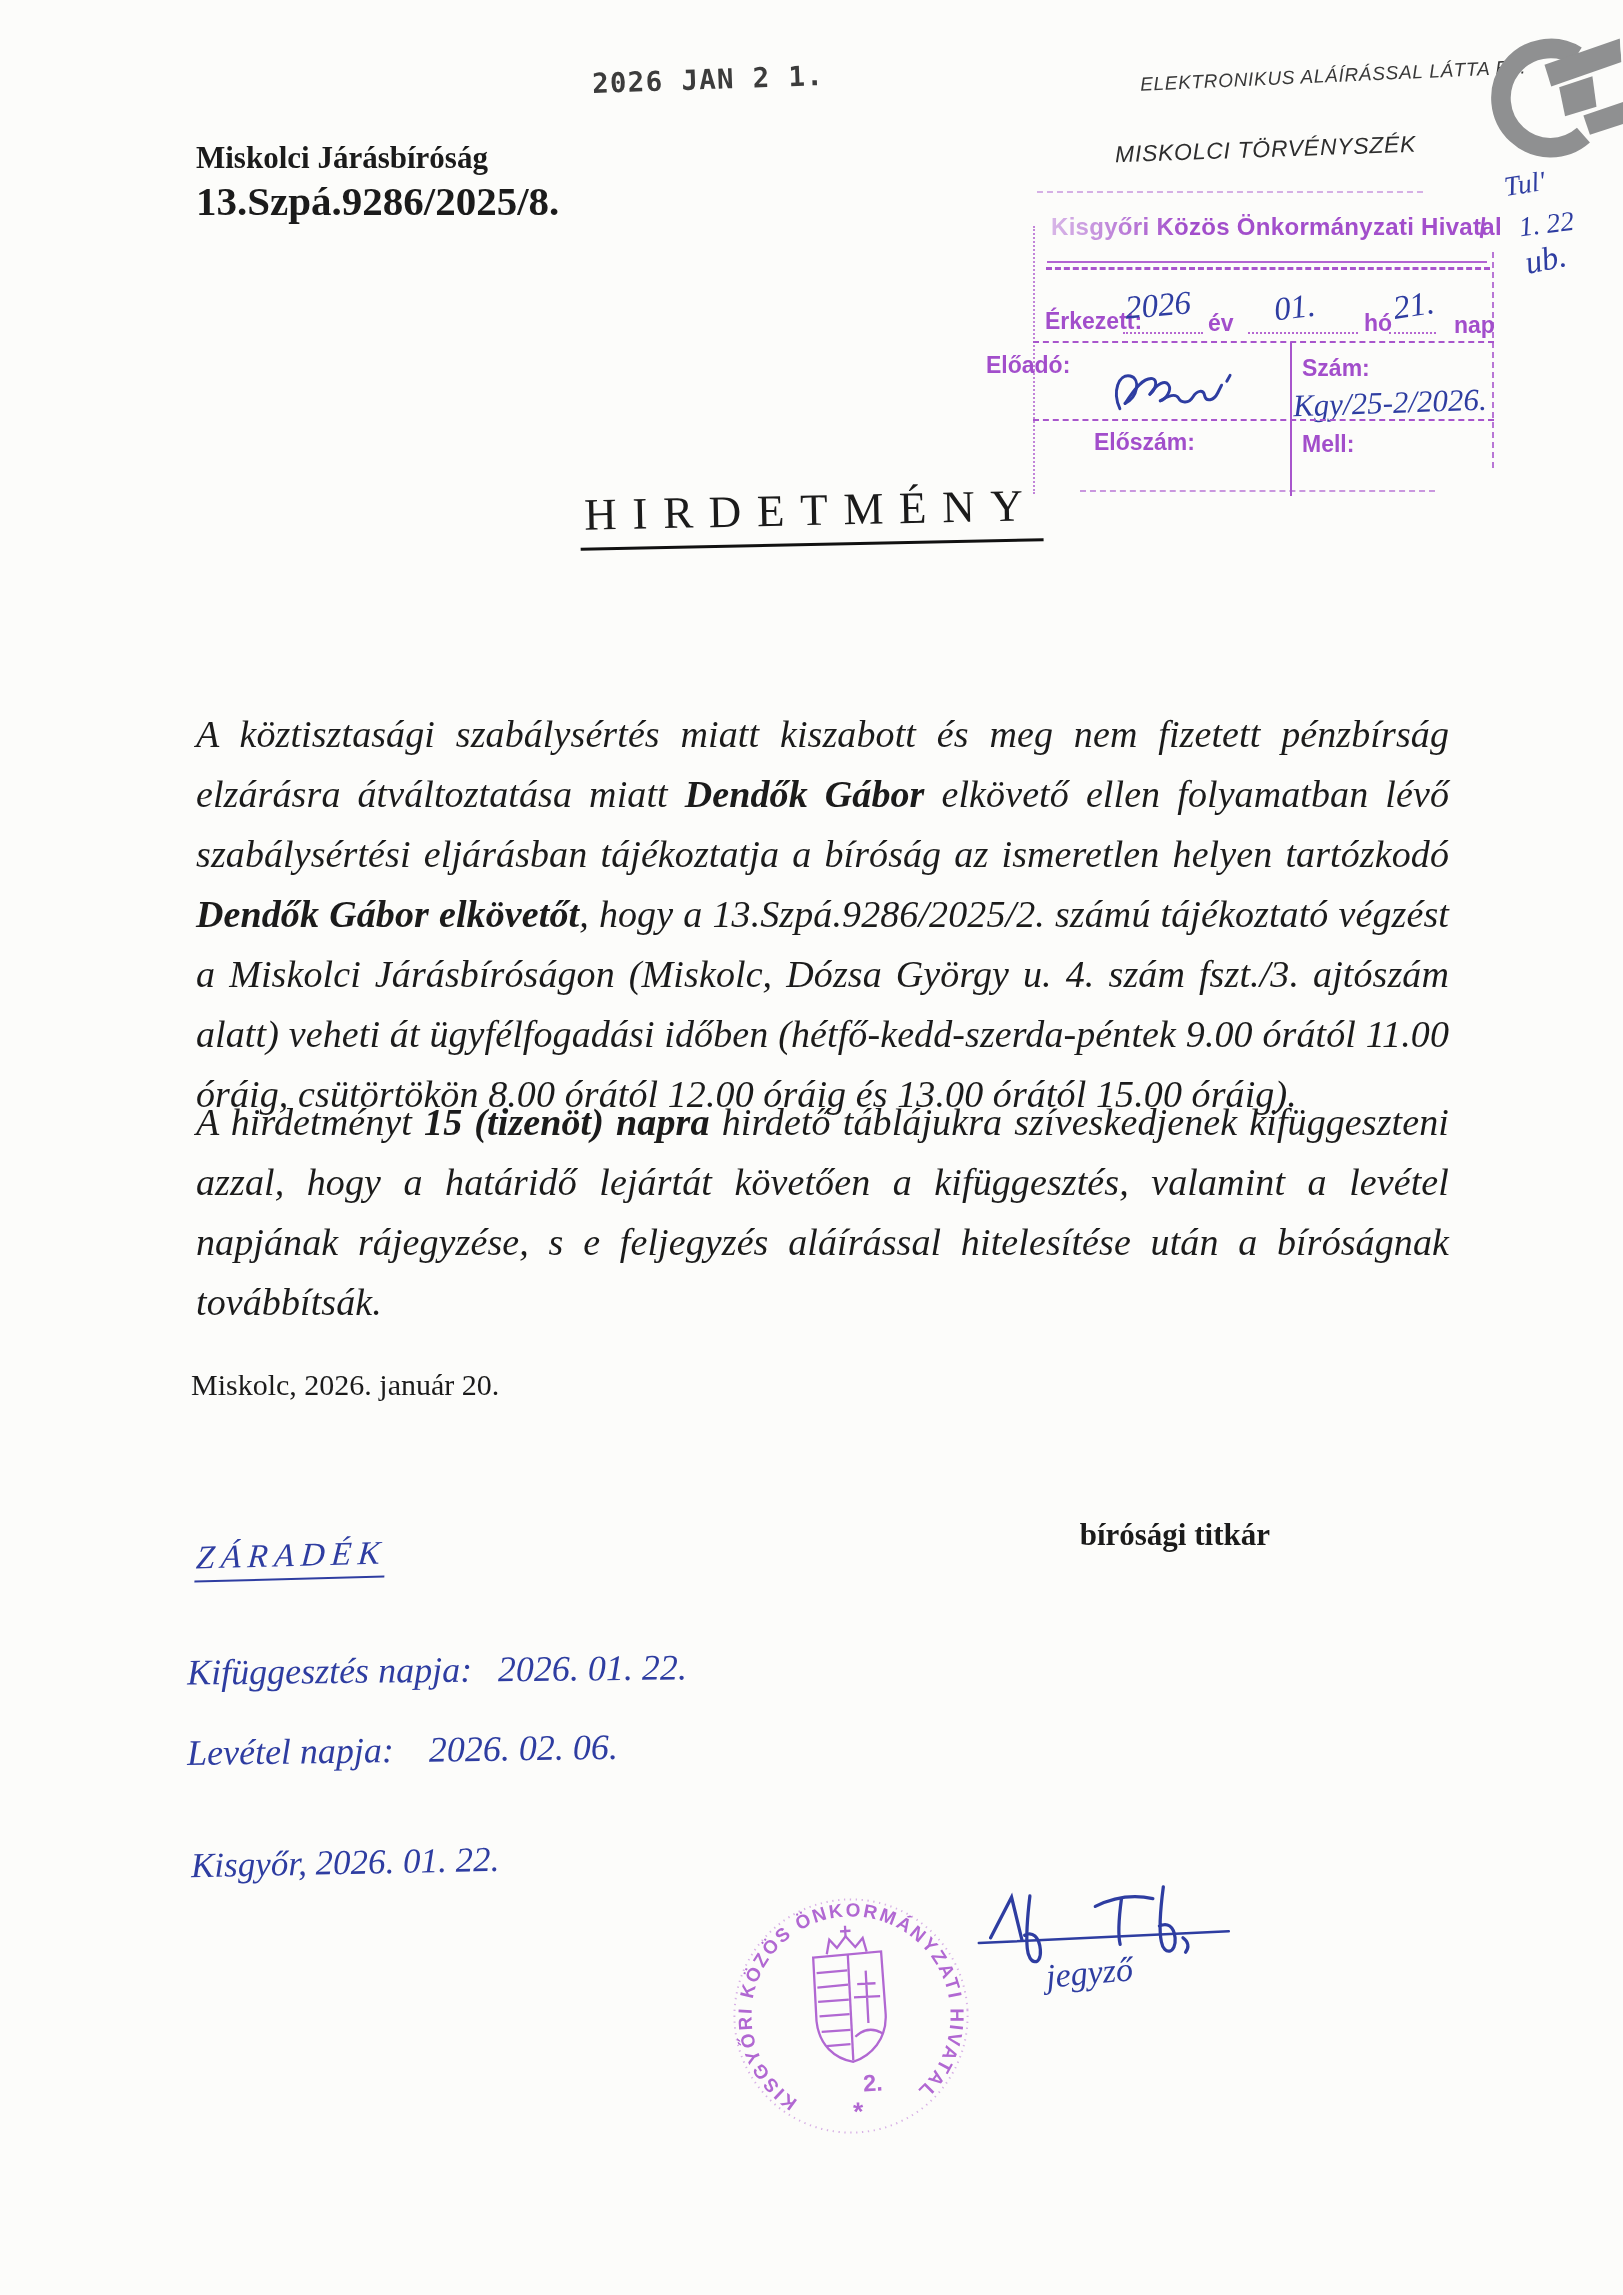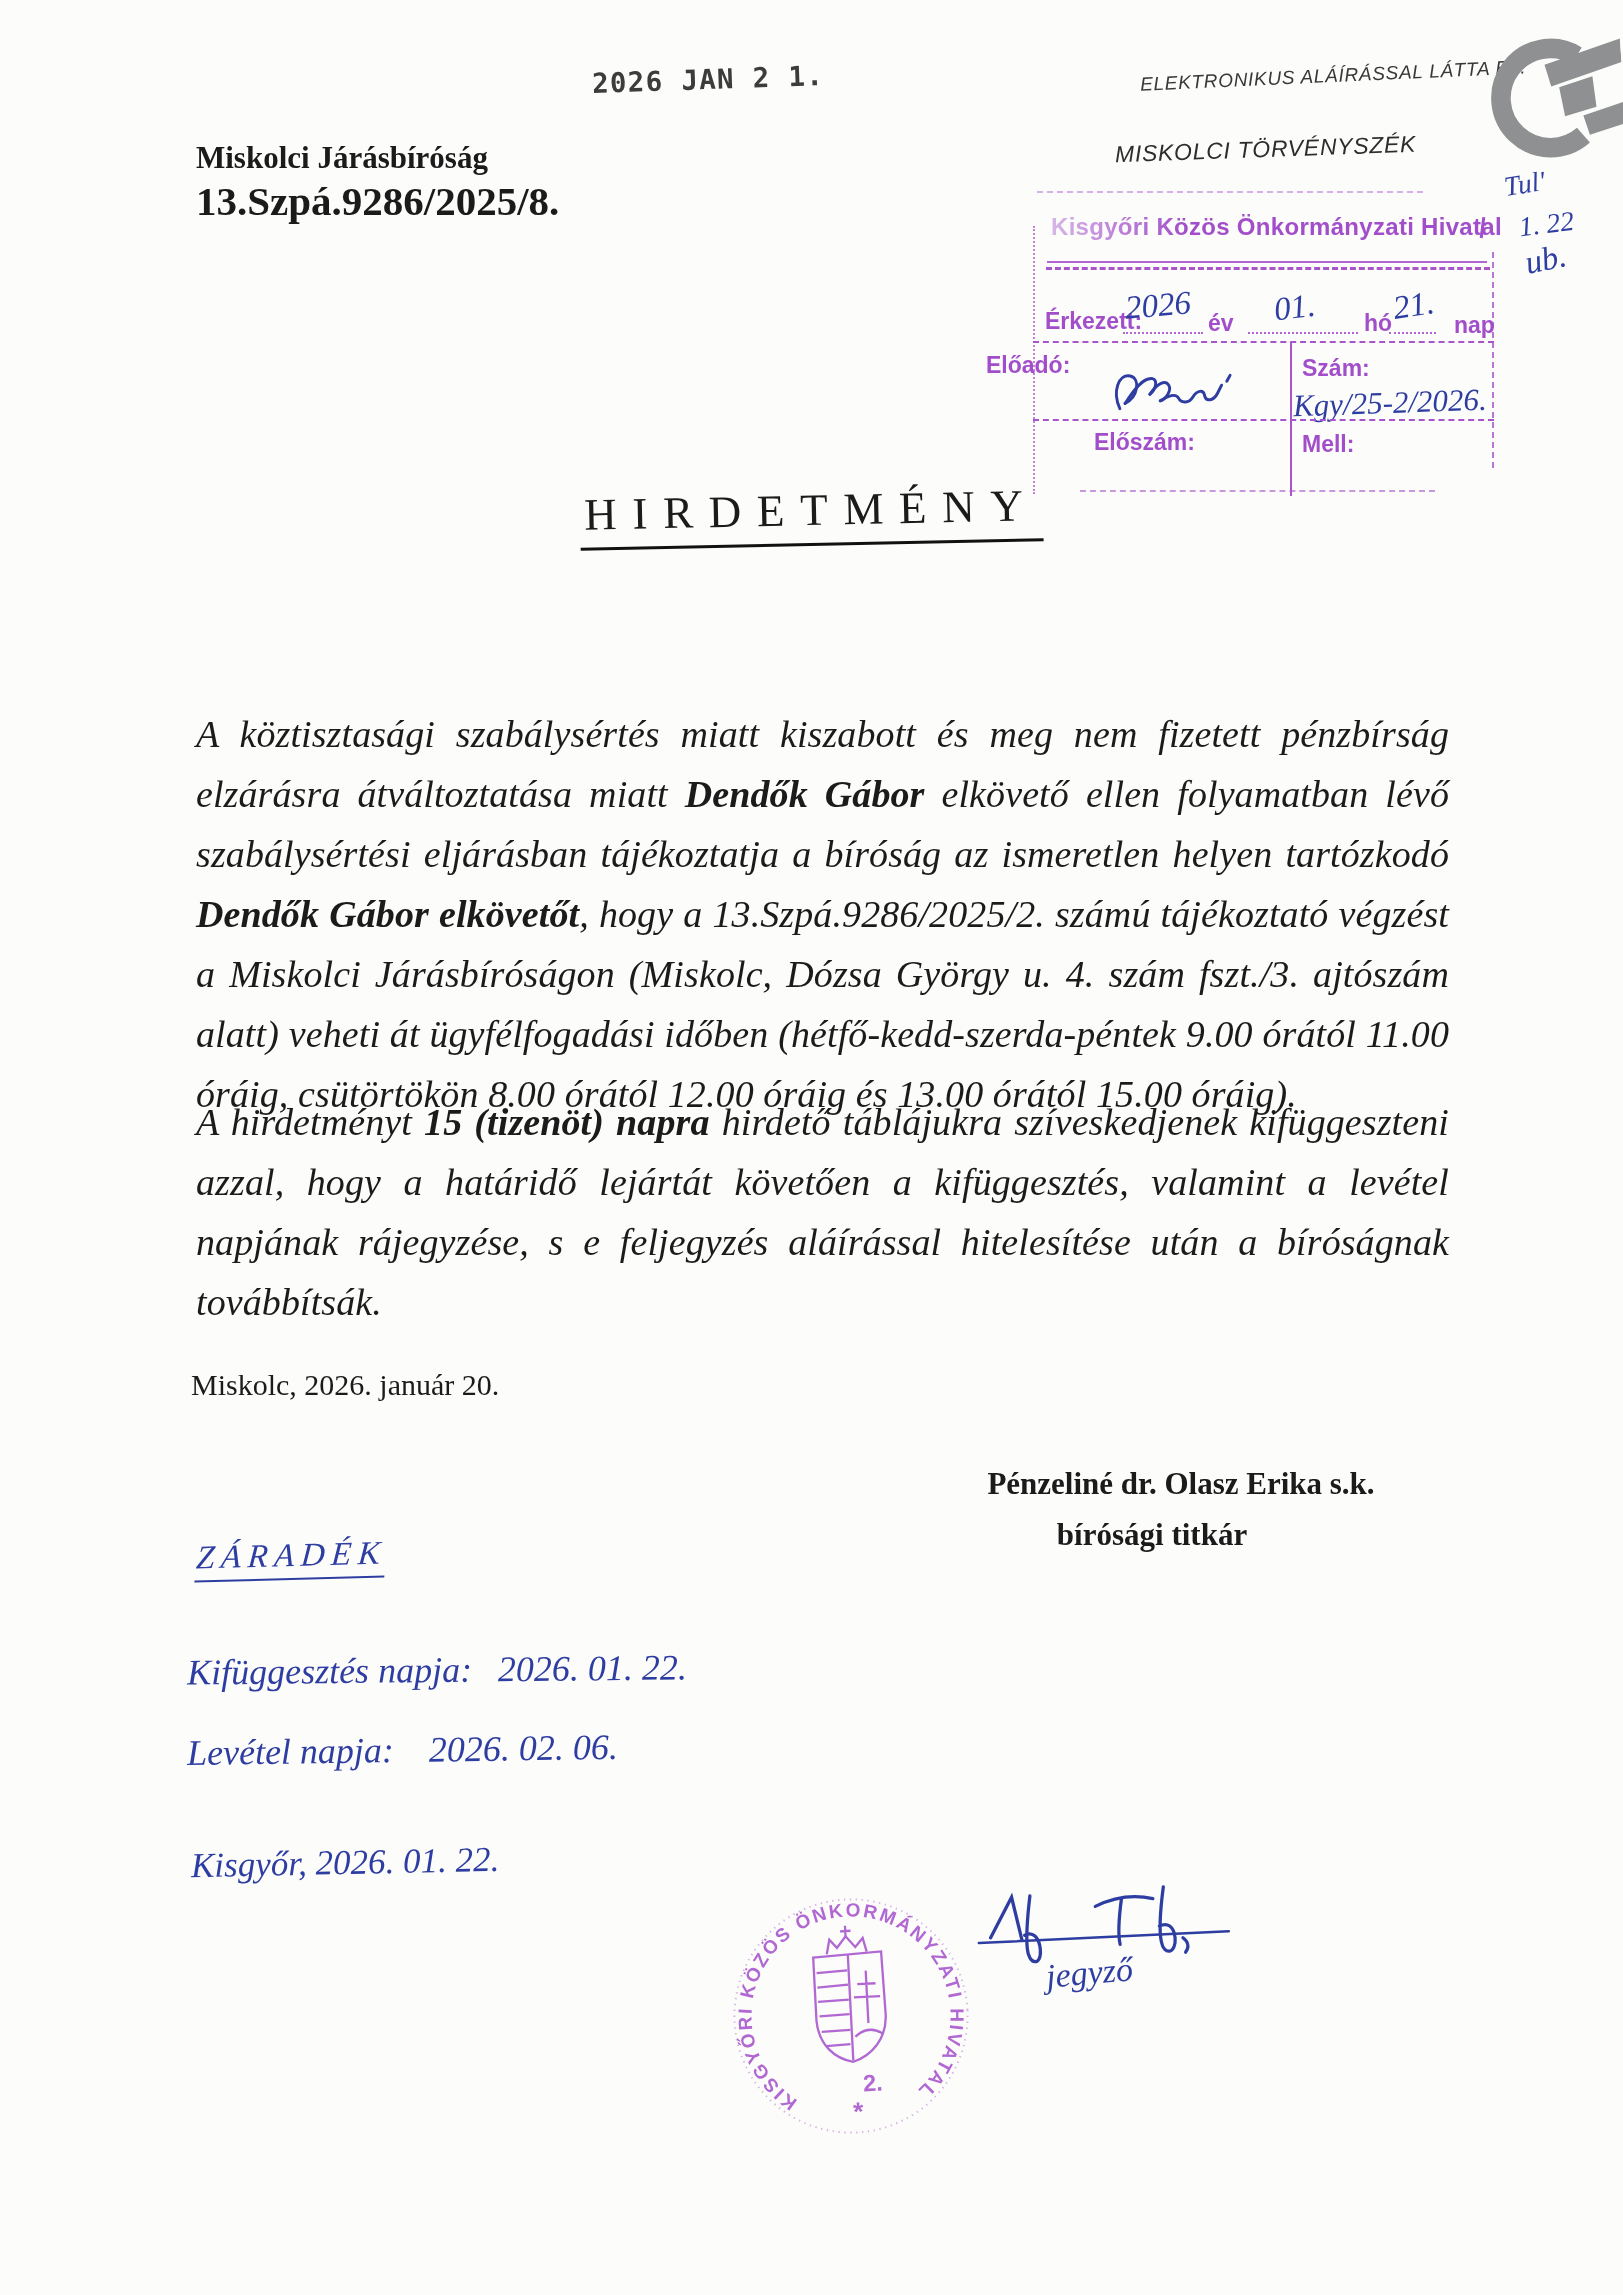--- a/index.html
+++ b/index.html
@@ -91,22 +91,21 @@
 
   <div class="abs" style="left:553px;top:484px;width:517px;text-align:center;transform:rotate(-1.2deg);">
     <span class="serif" style="display:inline-block;font-size:45px;letter-spacing:15.7px;padding:0 3.9px 6.5px 3.9px;border-bottom:3.9px solid #111;">HIRDETMÉNY</span>
   </div>
 
   <div class="abs serif body-par" style="left:196px;top:704px;"><span>A köztisztasági szabálysértés miatt kiszabott és meg nem fizetett pénzbírság elzárásra átváltoztatása miatt </span><span style="font-weight: bold;">Dendők Gábor</span><span> elkövető ellen folyamatban lévő szabálysértési eljárásban tájékoztatja a bíróság az ismeretlen helyen tartózkodó </span><span style="font-weight: bold;">Dendők Gábor elkövetőt</span><span>, hogy a 13.Szpá.9286/2025/2. számú tájékoztató végzést a Miskolci Járásbíróságon (Miskolc, Dózsa György u. 4. szám fszt./3. ajtószám alatt) veheti át ügyfélfogadási időben (hétfő-kedd-szerda-péntek 9.00 órától 11.00 óráig, csütörtökön 8.00 órától 12.00 óráig és 13.00 órától 15.00 óráig).</span></div>
   <div class="abs serif body-par" style="left:196px;top:1092px;"><span>A hirdetményt </span><span style="font-weight: bold;">15 (tizenöt) napra</span><span> hirdető táblájukra szíveskedjenek kifüggeszteni azzal, hogy a határidő lejártát követően a kifüggesztés, valamint a levétel napjának rájegyzése, s e feljegyzés aláírással hitelesítése után a bíróságnak továbbítsák.</span></div>
 
   <div class="abs serif" style="left:191px;top:1368px;font-size:30px;">Miskolc, 2026. január 20.</div>
 
-  <div class="abs serif bold" style="left:974px;top:1466px;width:414px;text-align:center;font-size:31px;">Pénzeliné dr. Olasz Erika s.k.</div>
-  <div class="abs serif bold" style="left:1034px;top:1517px;width:236px;text-align:center;font-size:31px;">bírósági titkár</div>
+  <div class="abs serif bold" style="left:1034px;top:1517px;width:236px;text-align:right;font-size:31px;">bírósági titkár</div>
 
   <div class="abs" style="left:196px;top:1537px;transform:rotate(-1.5deg) skewX(-6deg);">
     <span class="hand" style="display:inline-block;font-size:33px;letter-spacing:6.5px;padding-bottom:3.9px;border-bottom:2.6px solid #2e3da1;">ZÁRADÉK</span>
   </div>
 
   <div class="abs hand" style="left:187px;top:1649px;font-size:36px;transform:rotate(-.6deg);white-space:nowrap;">
     <span>Kifüggesztés napja:</span>
     <span style="margin-left:17px;">2026. 01. 22.</span>
   </div>
   <div class="abs hand" style="left:187px;top:1729px;font-size:36px;transform:rotate(-.8deg);white-space:nowrap;">

